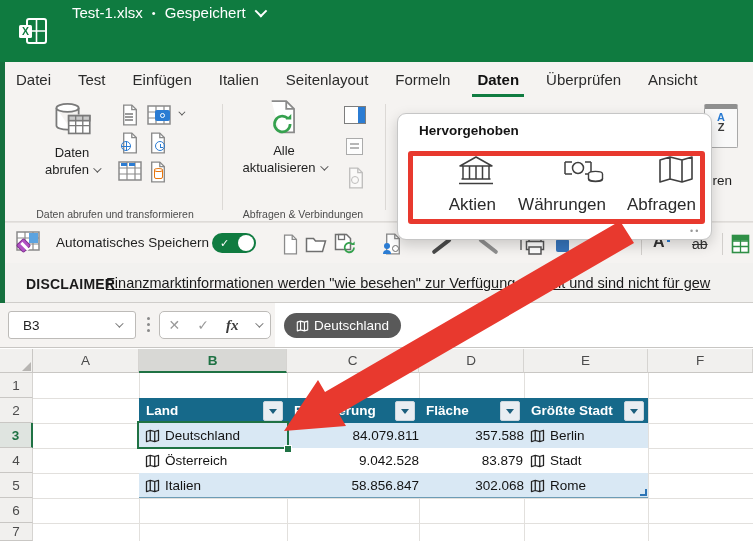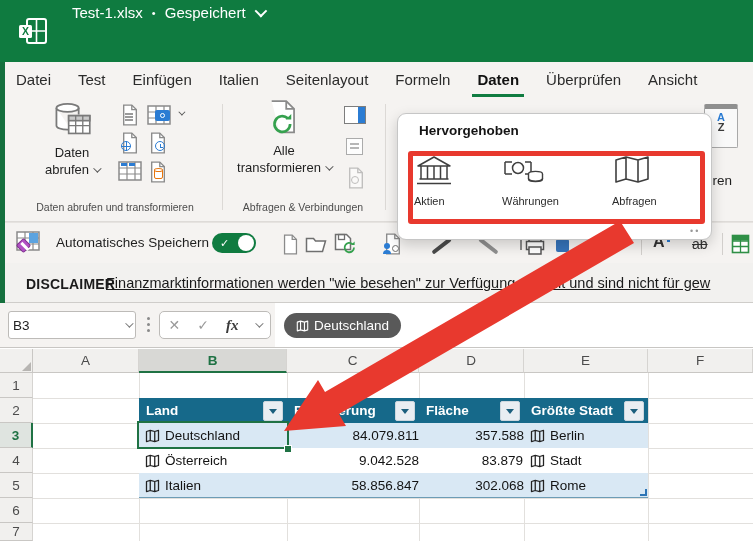--- a/index.html
+++ b/index.html
@@ -13,21 +13,21 @@
   .chev.sm{width:5px;height:5px;border-width:1.6px;}
   
   .tabrow{left:0;top:62px;width:753px;height:35px;background:#f5f3f1;display:flex;align-items:stretch;gap:27px;padding-left:16px;white-space:nowrap;}
   .tab{position:relative;display:flex;align-items:center;font-size:15px;color:#2b2b2b;cursor:default;}
   .tab.active{font-weight:700;color:#111;}
   .tab.active::after{content:"";position:absolute;left:-5px;right:-5px;bottom:0;height:3px;background:#107c41;}
   
   .ribbon-bg{left:0;top:97px;width:753px;height:125px;background:#f5f3f1;border-bottom:1px solid #dedbd8;}
   .bigbtn{display:flex;flex-direction:column;align-items:center;font-size:13px;color:#1f1f1f;}
   .bigbtn .lbl{line-height:17px;display:flex;align-items:center;gap:4px;}
-  .grouplabel{font-size:10.5px;color:#4c4c4c;text-align:center;white-space:nowrap;}
+  .grouplabel{font-size:10.5px;color:#4c4c4c;text-align:center;white-space:nowrap;margin-top:7px;}
   .vdiv{width:1px;background:#dcd9d6;}
   .smallicon{display:flex;align-items:center;justify-content:center;}
   .azbox{border:1px solid #a9a9a9;background:#f9f9f9;border-top:5px solid #8f8f8f;border-radius:2px;
          display:flex;flex-direction:column;align-items:center;line-height:10px;font-size:11px;font-weight:700;padding-top:3px;}
   .azbox .a{color:#2b7cd3;} .azbox .z{color:#3c3c3c;}
   
   .qatrow{left:0;top:222px;width:753px;height:41px;background:#f5f3f1;border-top:1px solid #e6e3e0;}
   .toggle{background:#0f7b40;border-radius:10px;display:flex;align-items:center;color:#fff;}
   .toggle .knob{position:absolute;right:2px;top:2px;width:16px;height:16px;border-radius:50%;background:#fff;}
   .toggle .tick{font-size:11px;margin-left:8px;}
@@ -59,22 +59,22 @@
   .tcell{position:absolute;top:0;height:25px;display:flex;align-items:center;font-size:13.5px;color:#131313;}
   .tcell.num{justify-content:flex-end;padding-right:7px;}
   .tcell.txt{padding-left:6px;gap:5px;}
   .selbox{border:2px solid #1f7244;}
   .fillhandle{background:#1f7244;border:1.5px solid #fff;}
   .tbl-resize{border-right:2px solid #2e75b6;border-bottom:2px solid #2e75b6;}
   
   .flyout{left:397px;top:113px;width:315px;height:127px;background:#fff;border:1px solid #c6c6c6;border-radius:9px;
           box-shadow:0 5px 14px rgba(0,0,0,.18);z-index:100;}
   .flytitle{font-size:13.5px;font-weight:700;color:#141414;}
-  .flyitem{display:flex;flex-direction:column;align-items:flex-start;justify-content:flex-start;gap:7px;
-           font-size:11px;color:#2b2b2b;}
+  .flyitem{display:flex;flex-direction:column;align-items:flex-end;justify-content:flex-start;gap:7px;
+           font-size:17px;color:#2b2b2b;}
   .redrect{border:5px solid #e8392e;border-radius:3px;z-index:110;}
   .leftstrip{left:0;top:62px;width:5px;height:241px;background:#15703e;z-index:3;}
   svg{display:block;}
 </style>
 </head>
 <body>
 
 <svg width="0" height="0" style="position:absolute">
   <symbol id="s-doc" viewBox="0 0 20 24">
     <path d="M3 1h9l5 5v17H3z" fill="#fff" stroke="#8a8a8a" stroke-width="1.5"></path>
@@ -205,21 +205,21 @@
 
   <div class="abs bigbtn" style="left:238px;top:100px;width:92px;height:96px">
     <svg width="34" height="38" viewBox="0 0 30 34">
       <path d="M4 1h13l7 7v21H11" fill="#fff" stroke="#8a8a8a" stroke-width="1.6"></path>
       <path d="M17 1v7h7" fill="none" stroke="#8a8a8a" stroke-width="1.6"></path>
       <path d="M20.5 21.5a7 7 0 1 1-2.2-5.1" fill="none" stroke="#35a14e" stroke-width="2.4"></path>
       <path d="M21.5 12.5v5h-5z" fill="#35a14e"></path>
     </svg>
     <span class="lbl" style="margin-top:4px">Alle</span>
     <span class="lbl">
-      <span>transformieren</span>
+      <span>aktualisieren</span>
         <span class="chev sm" style="color:#555"></span>
     </span>
   </div>
   <div class="abs" style="left:344px;top:106px;width:22px;height:18px;border:1.5px solid #7d7d7d;background:#fff">
     <span class="abs" style="right:0;top:0;width:7px;height:100%;background:#2b7cd3"></span>
   </div>
   <div class="abs" style="left:346px;top:138px;width:17px;height:17px;border:1.5px solid #ababab;background:#fdfdfd">
     <span class="abs" style="left:3px;top:4px;width:9px;height:1.5px;background:#b5b5b5"></span>
     <span class="abs" style="left:3px;top:8px;width:9px;height:1.5px;background:#b5b5b5"></span>
   </div>
@@ -303,21 +303,21 @@
     <rect x="1.5" y="1.5" width="16" height="17" fill="#fff" stroke="#2f8f46" stroke-width="1.6"></rect>
     <path d="M1.5 7h16M1.5 12.5h16M9.5 1.5v17" stroke="#2f8f46" stroke-width="1.3"></path>
     <rect x="1.5" y="1.5" width="16" height="5" fill="#2f8f46"></rect>
   </svg>
 
   <div class="abs discrow"></div>
   <div class="abs disclbl" style="left:26px;top:276px">DISCLAIMER</div>
   <div class="abs disclink" style="left:106px;top:275px;width:647px">Finanzmarktinformationen werden "wie besehen" zur Verfügung gestellt und sind nicht für gew</div>
 
   <div class="abs formrow"></div>
-  <div class="abs whitebox" style="left:8px;top:311px;width:128px;height:28px;padding:0 4px;justify-content:space-between">
+  <div class="abs whitebox" style="left:8px;top:311px;width:128px;height:28px;padding:0 14px;justify-content:space-between">
     <span style="font-size:13.5px">B3</span>
     <span class="chev sm" style="color:#777"></span>
   </div>
   <div class="abs dots3" style="left:147px;top:317px">
       <i></i>
       <i></i>
       <i></i>
     </div>
   <div class="abs whitebox" style="left:159px;top:311px;width:112px;height:28px;justify-content:space-around;border-radius:5px">
     <span style="font-size:14px;color:#9a9a9a">✕</span>

